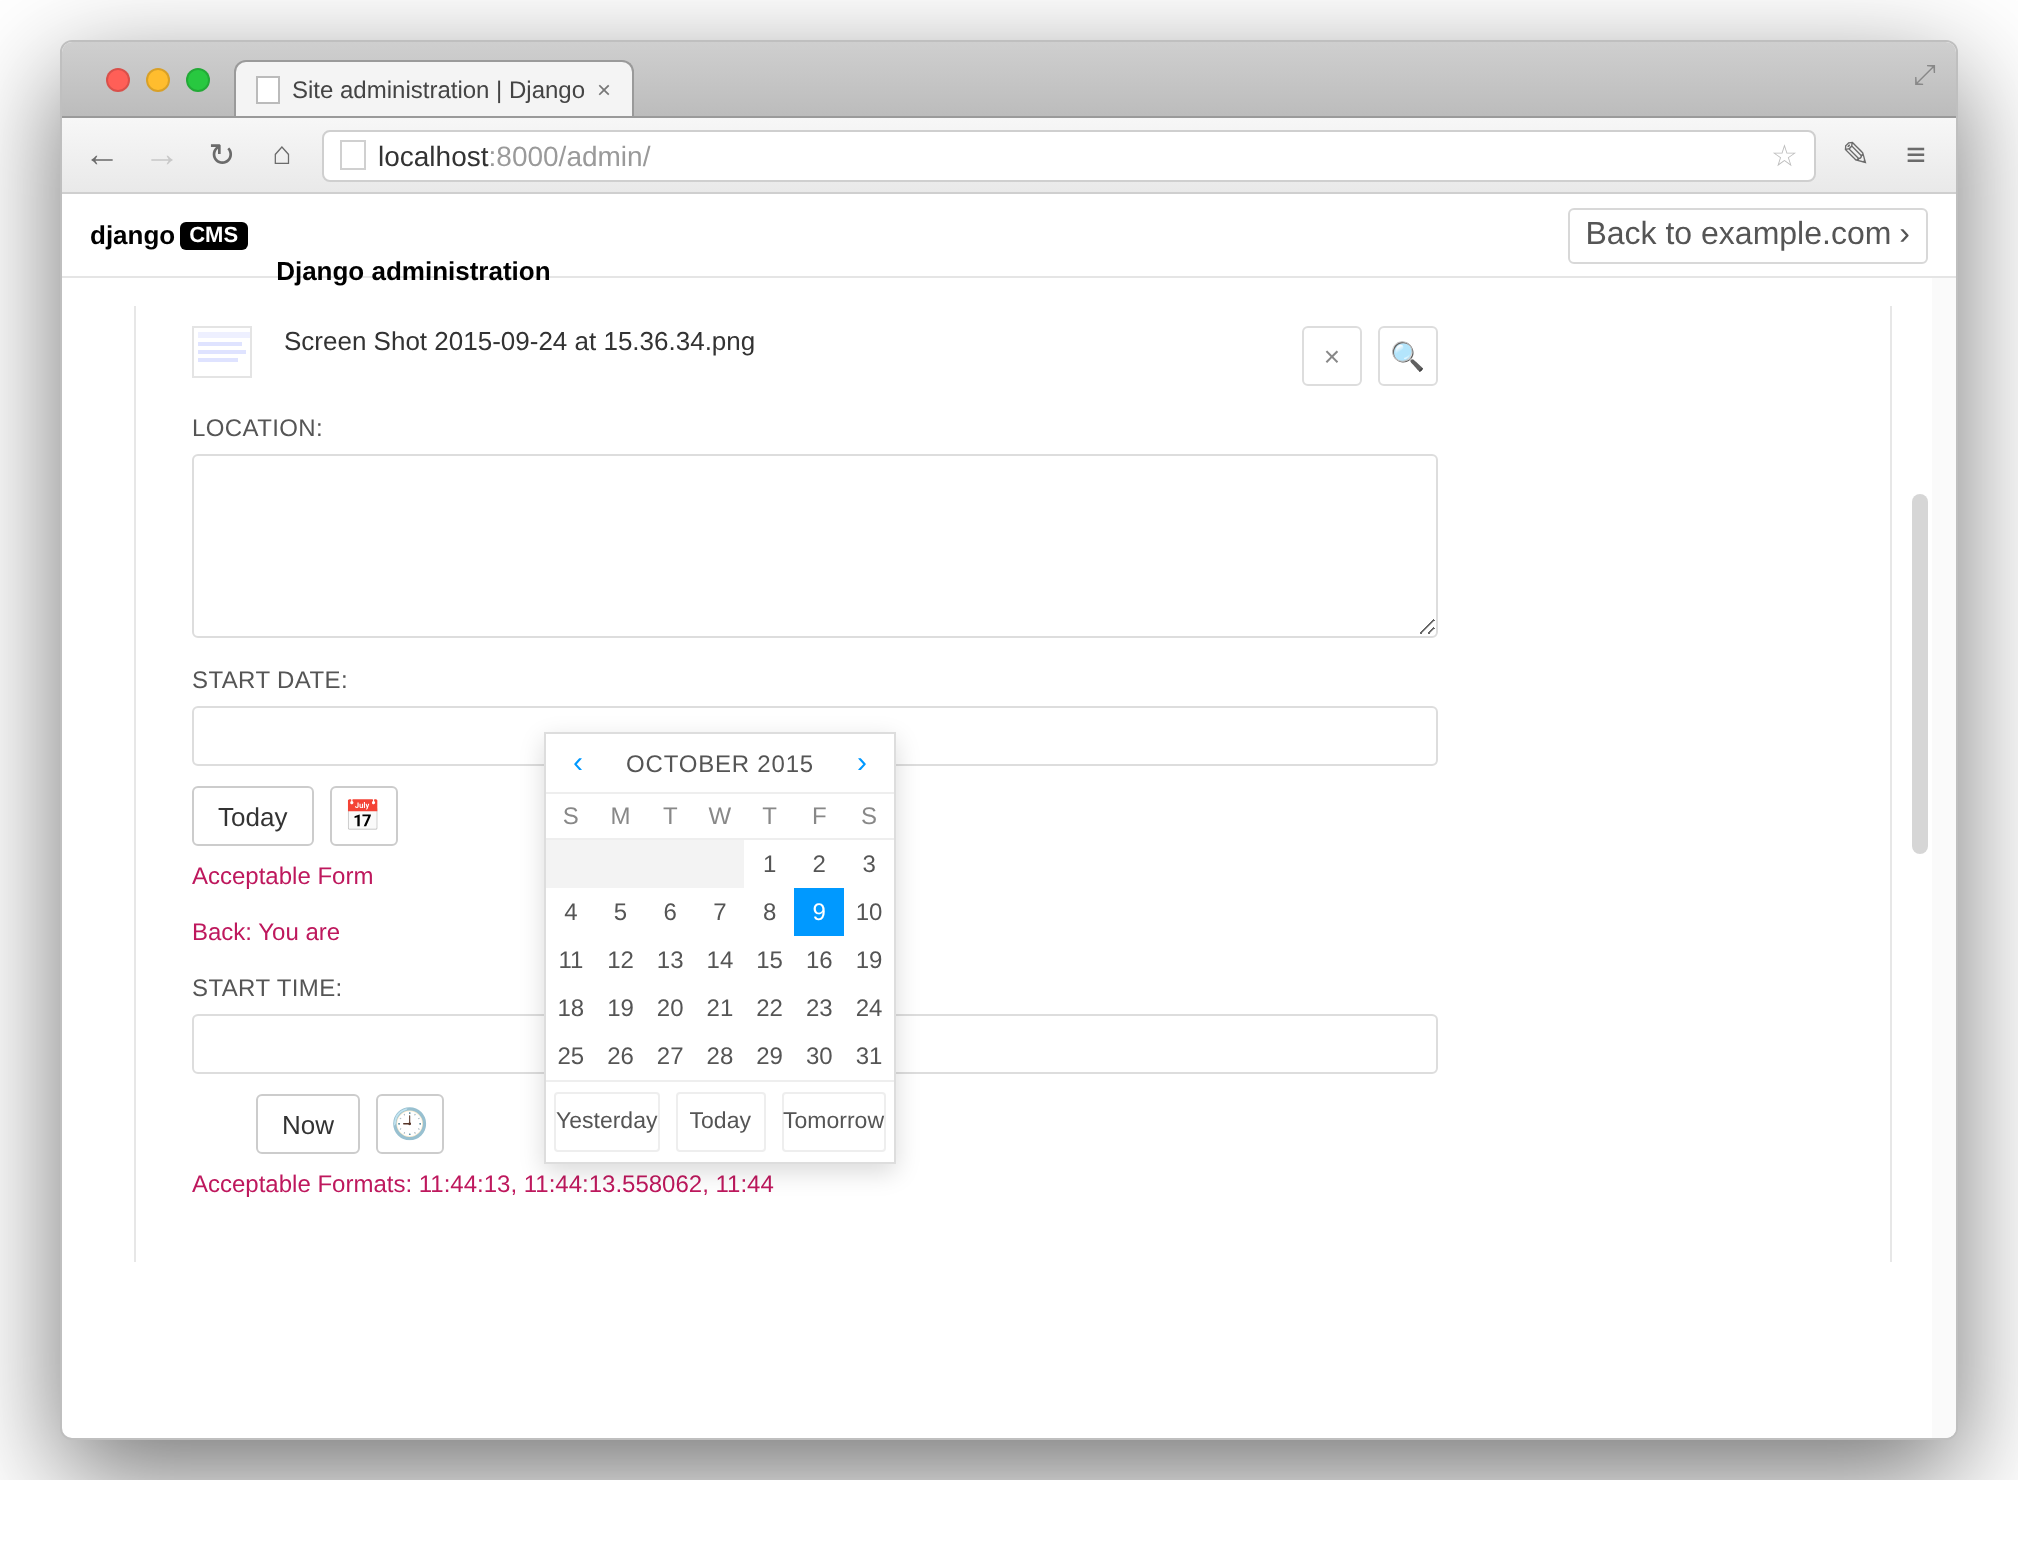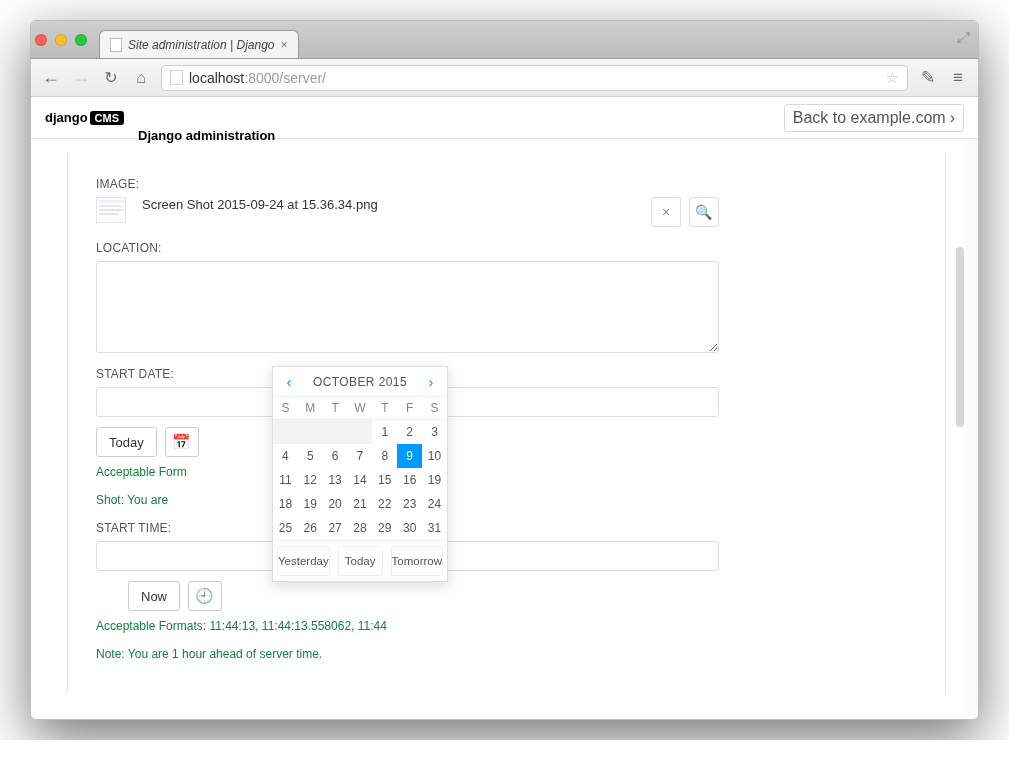--- a/index.html
+++ b/index.html
@@ -16,24 +16,23 @@
     overflow: hidden;
     border: 1px solid #bfbfbf;
   }
 
   
   .tabstrip {
     height: 38px;
     background: linear-gradient(#cfcfcf, #bcbcbc);
     display: flex;
     align-items: flex-end;
-    padding-left: 0;
+    padding-left: 18px;
     border-bottom: 1px solid #9a9a9a;
     position: relative;
-    font-style: italic;
   }
   .traffic { display: flex; gap: 8px; align-items: center; margin: 0 12px 12px 4px; }
   .dot { width: 12px; height: 12px; border-radius: 50%; border: 1px solid rgba(0,0,0,0.15); }
   .dot.red { background: #ff5f57; }
   .dot.yel { background: #ffbd2e; }
   .dot.grn { background: #28c840; }
   .tab {
     height: 28px;
     background: #f4f4f4;
     border: 1px solid #9a9a9a;
@@ -146,21 +145,21 @@
   }
   .longinput {
     width: 623px; height: 30px;
     border: 1px solid #ddd; border-radius: 3px; background:#fff;
   }
 
   .row { display:flex; align-items:center; gap:8px; }
   .btn { border:1px solid #ccc; border-radius:3px; background:#fff; height:30px; padding:0 12px; font-size:13px; color:#333; display:inline-flex; align-items:center; }
   .btn.iconblue { color:#0bf; width:34px; justify-content:center; padding:0; font-size:15px; }
 
-  .hint { font-size: 12px; color: #15803d; margin: 8px 0 2px 0; }
+  .hint { font-size: 12px; color: #be185d; margin: 8px 0 2px 0; }
 
   
   .picker {
     position: absolute;
     left: 204px;
     top: 213px;
     width: 176px;
     background: #fff;
     border: 1px solid #ddd;
     box-shadow: 0 4px 12px rgba(0,0,0,0.15);
@@ -199,21 +198,21 @@
   </div>
 
   <div class="toolbar">
     <span class="navbtn">←</span>
     <span class="navbtn disabled">→</span>
     <span class="navbtn reload">↻</span>
     <span class="navbtn home">⌂</span>
     <div class="omnibox">
       <span class="pageicon"></span>
       <span class="prefix">localhost</span>
-        <span class="rest">:8000/server/</span>
+        <span class="rest">:8000/admin/</span>
       <span class="star">☆</span>
     </div>
     <span class="toolicon">✎</span>
     <span class="toolicon">≡</span>
   </div>
 
   <div class="cmsbar">
     <span class="logo">
       <span>django</span>
       <span class="cms">CMS</span>
@@ -222,21 +221,20 @@
     <span class="backlink">
       <span>Back to example.com</span>
       <span>›</span>
     </span>
   </div>
 
   <div class="content">
     <div class="scrolltrack"></div>
     <div class="inner">
 
-      <div class="field-label">IMAGE:</div>
       <div class="imgrow" style="width:623px;">
         <div class="thumb"></div>
         <div class="imgname">Screen Shot 2015-09-24 at 15.36.34.png</div>
         <div class="iconbtns">
           <div class="iconbtn">
               <span>×</span>
             </div>
           <div class="iconbtn">
               <span>🔍</span>
             </div>
@@ -250,34 +248,33 @@
       <div class="longinput"></div>
       <div class="row" style="margin-top:10px;">
         <button class="btn">
             <span>Today</span>
           </button>
         <button class="btn iconblue">
             <span>📅</span>
           </button>
       </div>
       <div class="hint">Acceptable Form</div>
-      <div class="hint" style="margin-top:14px;">Shot: You are</div>
+      <div class="hint" style="margin-top:14px;">Back: You are</div>
 
       <div class="field-label">START TIME:</div>
       <div class="longinput"></div>
       <div class="row" style="margin-top:10px;margin-left:32px;">
         <button class="btn">
             <span>Now</span>
           </button>
         <button class="btn iconblue">
             <span>🕘</span>
           </button>
       </div>
       <div class="hint">Acceptable Formats: 11:44:13, 11:44:13.558062, 11:44</div>
-      <div class="hint" style="margin-top:14px;">Note: You are 1 hour ahead of server time.</div>
 
       <div class="picker">
         <div class="hdr">
           <span class="arrow">‹</span>
           <span class="title">OCTOBER 2015</span>
           <span class="arrow">›</span>
         </div>
         <table>
           <thead>
               <tr id="dow-row">

